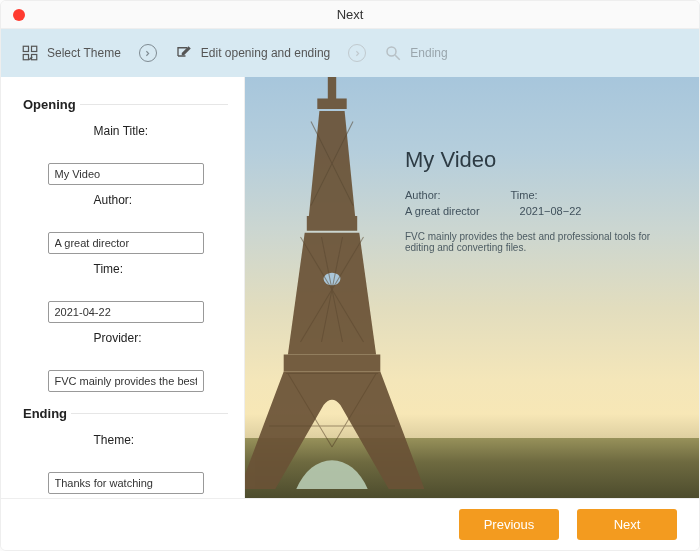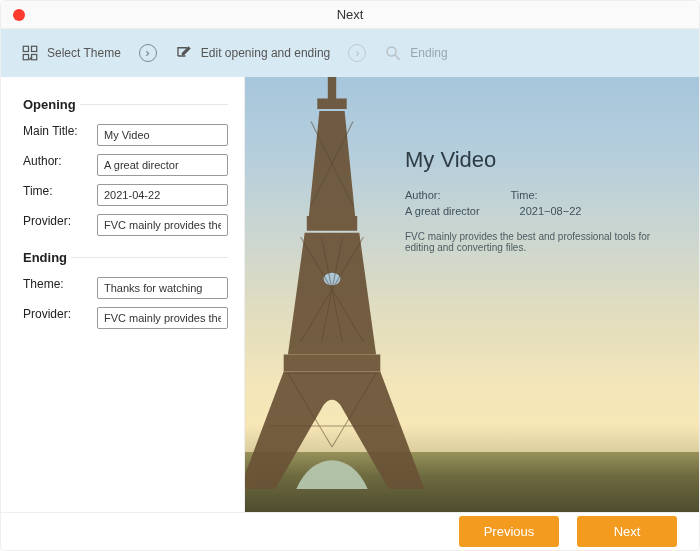--- a/index.html
+++ b/index.html
@@ -69,22 +69,23 @@
   }
   .section-head {
     font-size: 13px; font-weight: 700; color: #222;
     padding: 6px 0 4px;
     display: flex; align-items: center; 
   }
   .section-head .rule {
     flex: 1; height: 1px; background: #e6e6e6; margin-left: 4px;
   }
   .field {
-    display: flex; align-items: flex-start; gap: 10px;
+    display: flex; align-items: center; gap: 25px;
     margin: 8px 0;
+    flex-direction: column;
   }
   .field label {
     width: 64px; font-size: 12px; color: #222; flex-shrink: 0;
   }
   .field input {
     flex: 1; min-width: 0;
     font-size: 11px; padding: 4px 6px;
     border: 1px solid #999; border-radius: 2px;
     height: 22px; background: #fff; color: #333;
   }
@@ -116,21 +117,21 @@
     display: flex; gap: 70px; font-size: 11px; color: #40515c;
     margin-bottom: 4px;
   }
   .meta-row2 {
     display: flex; gap: 40px; font-size: 11px; color: #40515c;
     margin-bottom: 14px;
   }
   .desc { font-size: 10px; color: #3e4e57; opacity: 0.9; }
 
   .footer {
-    height: 38px;
+    height: 52px;
     display: flex; align-items: center; justify-content: flex-end;
     gap: 18px; padding: 0 22px;
     border-top: 1px solid #eee;
     background: #fff;
   }
   .footer button {
     background: #f39b1f; color: #fff; border: none;
     font-size: 13px; padding: 8px 0; width: 100px;
     border-radius: 3px; cursor: pointer;
   }

